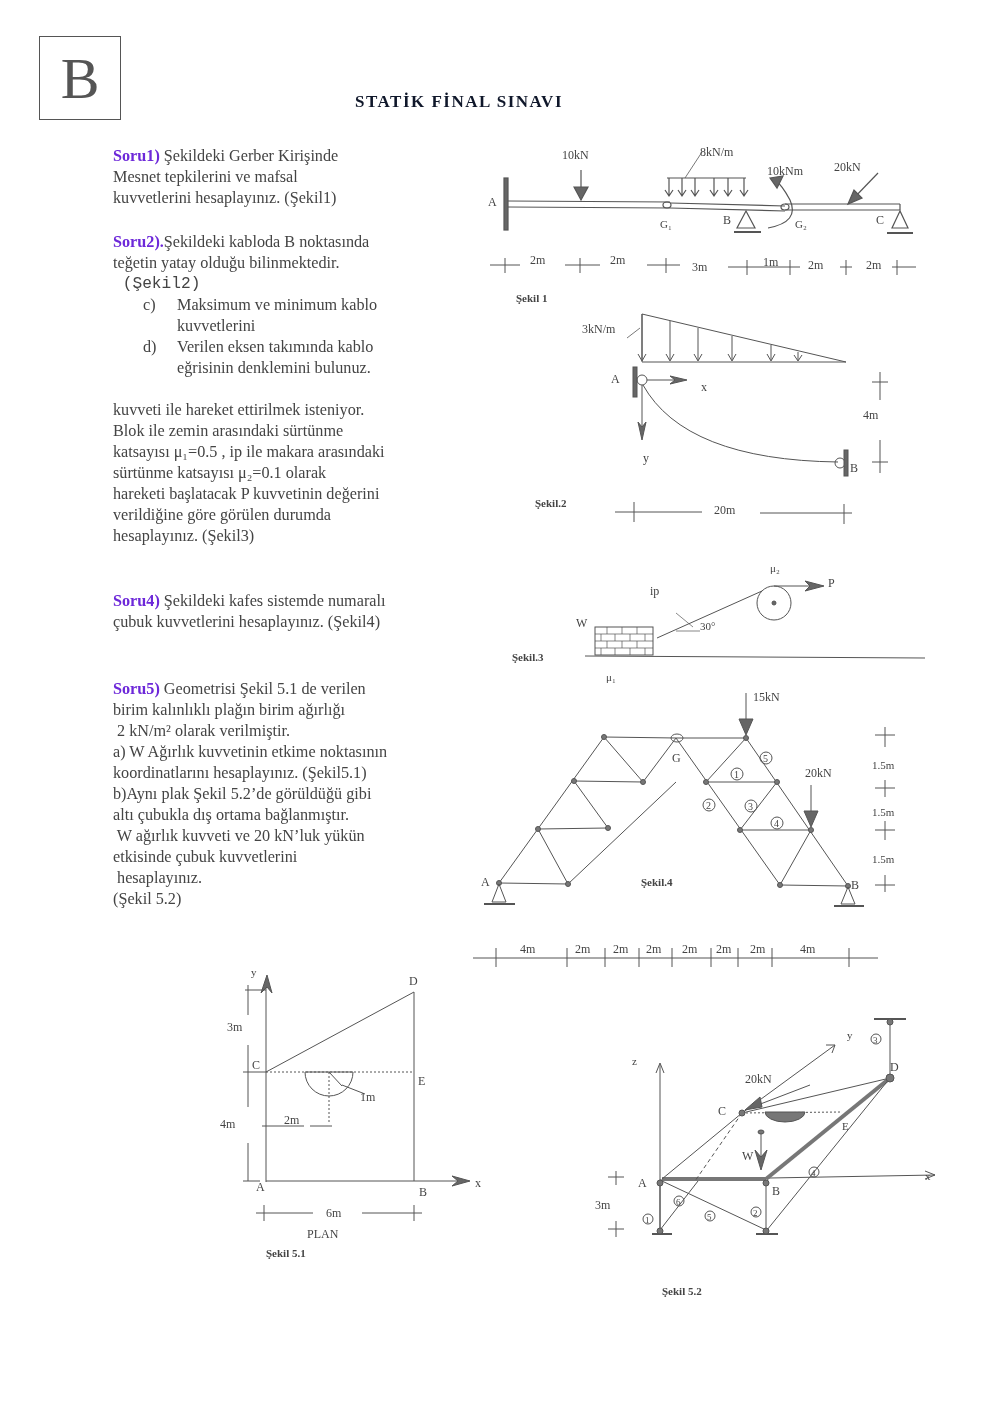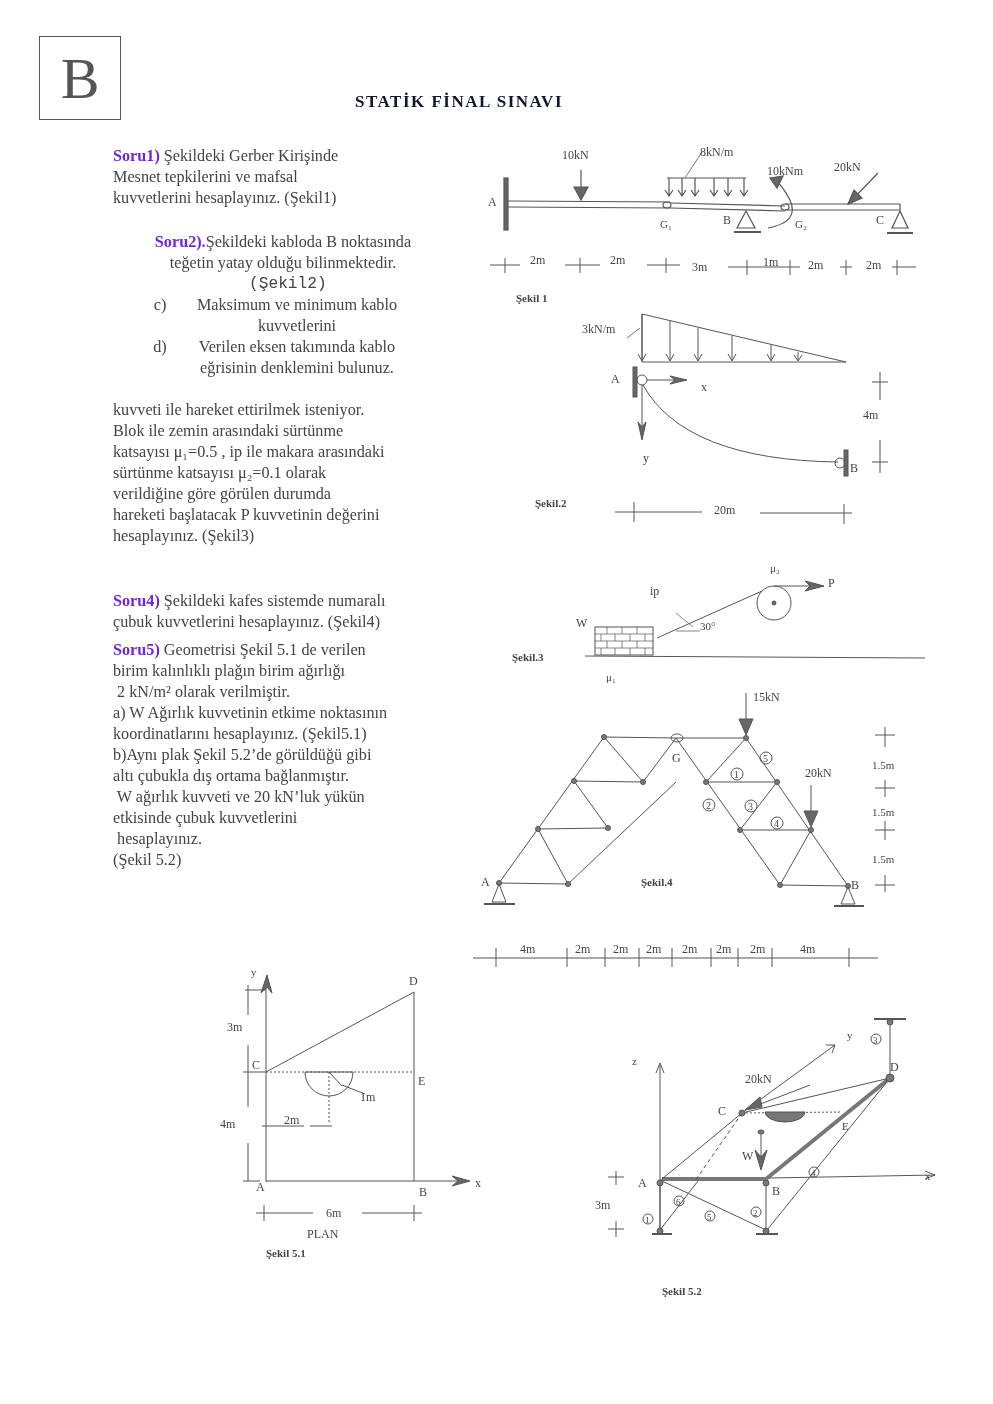--- a/index.html
+++ b/index.html
@@ -20,50 +20,50 @@
 
 <div class="abs group-box">B</div>
 <div class="abs title">STATİK FİNAL SINAVI</div>
 
 <div class="abs q" style="top:146px;">
   <div><b>Soru1)</b> <span>Şekildeki  Gerber Kirişinde</span></div>
   <div>Mesnet  tepkilerini  ve mafsal</div>
   <div>kuvvetlerini  hesaplayınız. (Şekil1)</div>
 </div>
 
-<div class="abs q" style="top:232px;text-align:center;">
+<div class="abs q" style="top:232px;">
   <div><b>Soru2).</b><span>Şekildeki kabloda B noktasında</span></div>
   <div>teğetin yatay olduğu bilinmektedir.</div>
   <div style="white-space:pre;font-family:Liberation Mono, monospace;"> (Şekil2)</div>
   <div class="sub">
       <span class="lbl">c)</span>
       <span style="width:240px">Maksimum ve minimum kablo kuvvetlerini</span>
     </div>
   <div class="sub">
       <span class="lbl">d)</span>
       <span style="width:240px">Verilen eksen takımında kablo eğrisinin  denklemini  bulunuz.</span>
     </div>
 </div>
 
 <div class="abs q" style="top:400px;">
   <div>kuvveti ile hareket ettirilmek  isteniyor.</div>
   <div>Blok  ile  zemin  arasındaki  sürtünme</div>
   <div>katsayısı μ₁=0.5 , ip ile makara arasındaki</div>
   <div>sürtünme  katsayısı μ₂=0.1 olarak</div>
+  <div>hareketi  başlatacak P kuvvetinin  değerini</div>
   <div>verildiğine  göre görülen durumda</div>
-  <div>hareketi  başlatacak P kuvvetinin  değerini</div>
   <div>hesaplayınız.  (Şekil3)</div>
 </div>
 
 <div class="abs q" style="top:591px;">
   <div><b>Soru4)</b> <span>Şekildeki kafes sistemde numaralı</span></div>
   <div>çubuk kuvvetlerini  hesaplayınız.  (Şekil4)</div>
 </div>
 
-<div class="abs q" style="top:640px;">
+<div class="abs q" style="top:679px;">
   <div><b>Soru5)</b> <span>Geometrisi Şekil 5.1  de verilen</span></div>
   <div>birim  kalınlıklı  plağın birim  ağırlığı</div>
   <div style="white-space:pre;"> 2 kN/m² olarak verilmiştir.</div>
   <div>a) W Ağırlık kuvvetinin etkime noktasının</div>
   <div>koordinatlarını  hesaplayınız. (Şekil5.1)</div>
   <div>b)Aynı plak Şekil 5.2’de görüldüğü  gibi</div>
   <div>altı çubukla  dış  ortama bağlanmıştır.</div>
   <div style="white-space:pre;"> W ağırlık kuvveti ve 20 kN’luk yükün</div>
   <div>etkisinde çubuk  kuvvetlerini</div>
   <div style="white-space:pre;"> hesaplayınız.</div>

